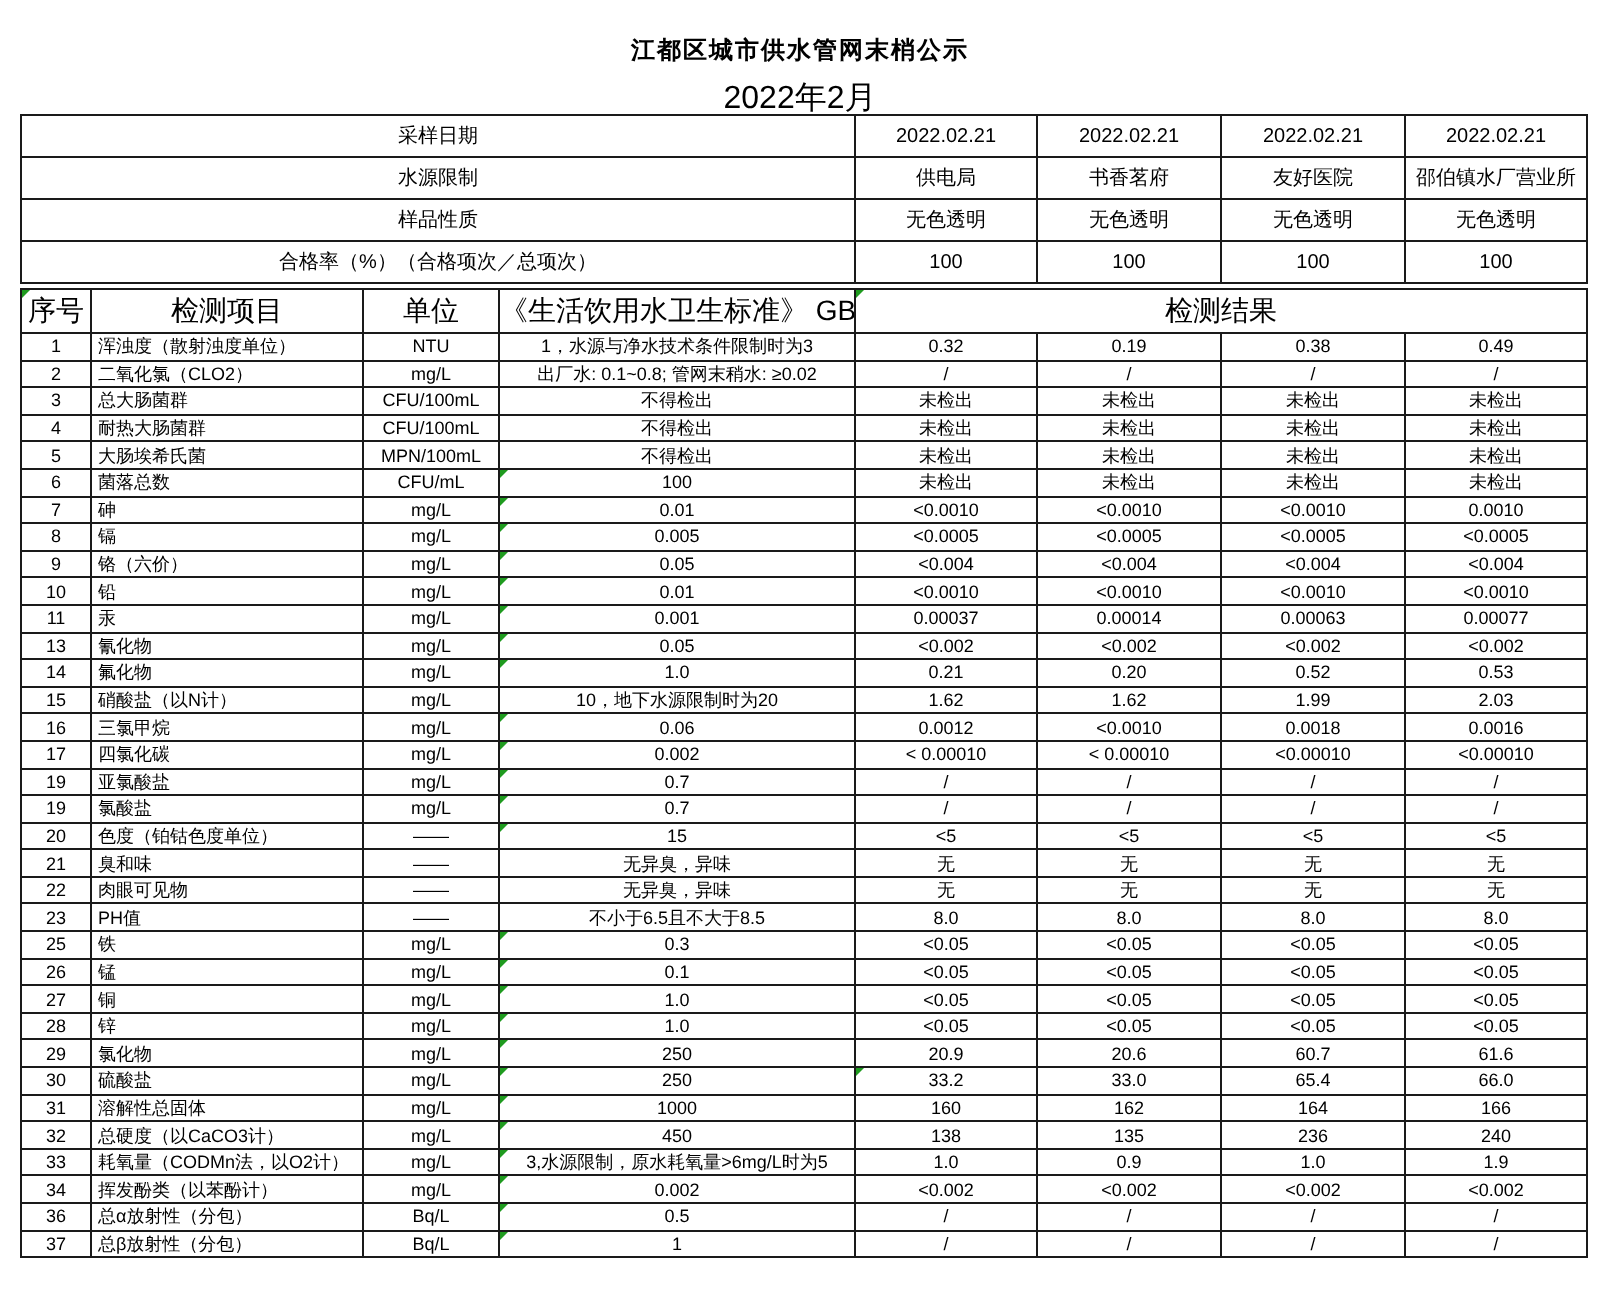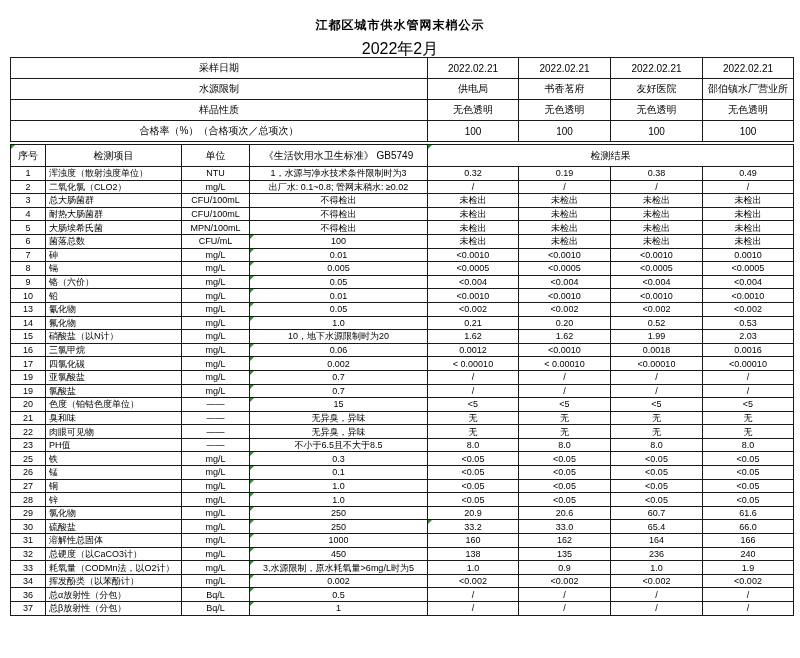--- a/index.html
+++ b/index.html
@@ -7,21 +7,21 @@
        font-family:"Liberation Sans","DejaVu Sans",sans-serif;color:#000;}
   .page{position:relative;width:800px;height:658px;}
   .title{font-size:12px;font-weight:bold;text-align:center;padding-top:17px;height:22px;letter-spacing:1px;}
   .subtitle{font-size:16px;text-align:center;height:14px;}
   table{border-collapse:collapse;table-layout:fixed;margin-left:10px;width:783px;}
   td,th{border:1px solid #1a1a1a;padding:0;overflow:hidden;white-space:nowrap;
         text-align:center;vertical-align:middle;font-weight:normal;position:relative;}
   .meta{margin-top:4px;}
   .meta td{height:20px;font-size:10px;}
   .main{margin-top:2px;}
-  .main thead th{height:21px;font-size:10px;}
+  .main thead th{height:21px;font-size:14px;}
   .main tbody td{height:12.6px;font-size:9px;line-height:10px;}
   .main tbody td.item{text-align:left;padding-left:3px;margin-left:17px;}
   .gm:before{content:"";position:absolute;top:0;left:0;width:0;height:0;
              border-top:4px solid #1f9b1f;border-right:4px solid transparent;}
 </style>
 </head>
 <body>
 
 <div class="page">
   <div class="title">江都区城市供水管网末梢公示</div>
@@ -185,20 +185,30 @@
           <td>10</td>
           <td class="item">铅</td>
           <td>mg/L</td>
           <td class="gm">0.01</td>
           <td>&lt;0.0010</td>
           <td>&lt;0.0010</td>
           <td>&lt;0.0010</td>
           <td>&lt;0.0010</td>
         </tr>
         <tr>
+          <td>11</td>
+          <td class="item">汞</td>
+          <td>mg/L</td>
+          <td class="gm">0.001</td>
+          <td>0.00037</td>
+          <td>0.00014</td>
+          <td>0.00063</td>
+          <td>0.00077</td>
+        </tr>
+        <tr>
           <td>13</td>
           <td class="item">氰化物</td>
           <td>mg/L</td>
           <td class="gm">0.05</td>
           <td>&lt;0.002</td>
           <td>&lt;0.002</td>
           <td>&lt;0.002</td>
           <td>&lt;0.002</td>
         </tr>
         <tr>

